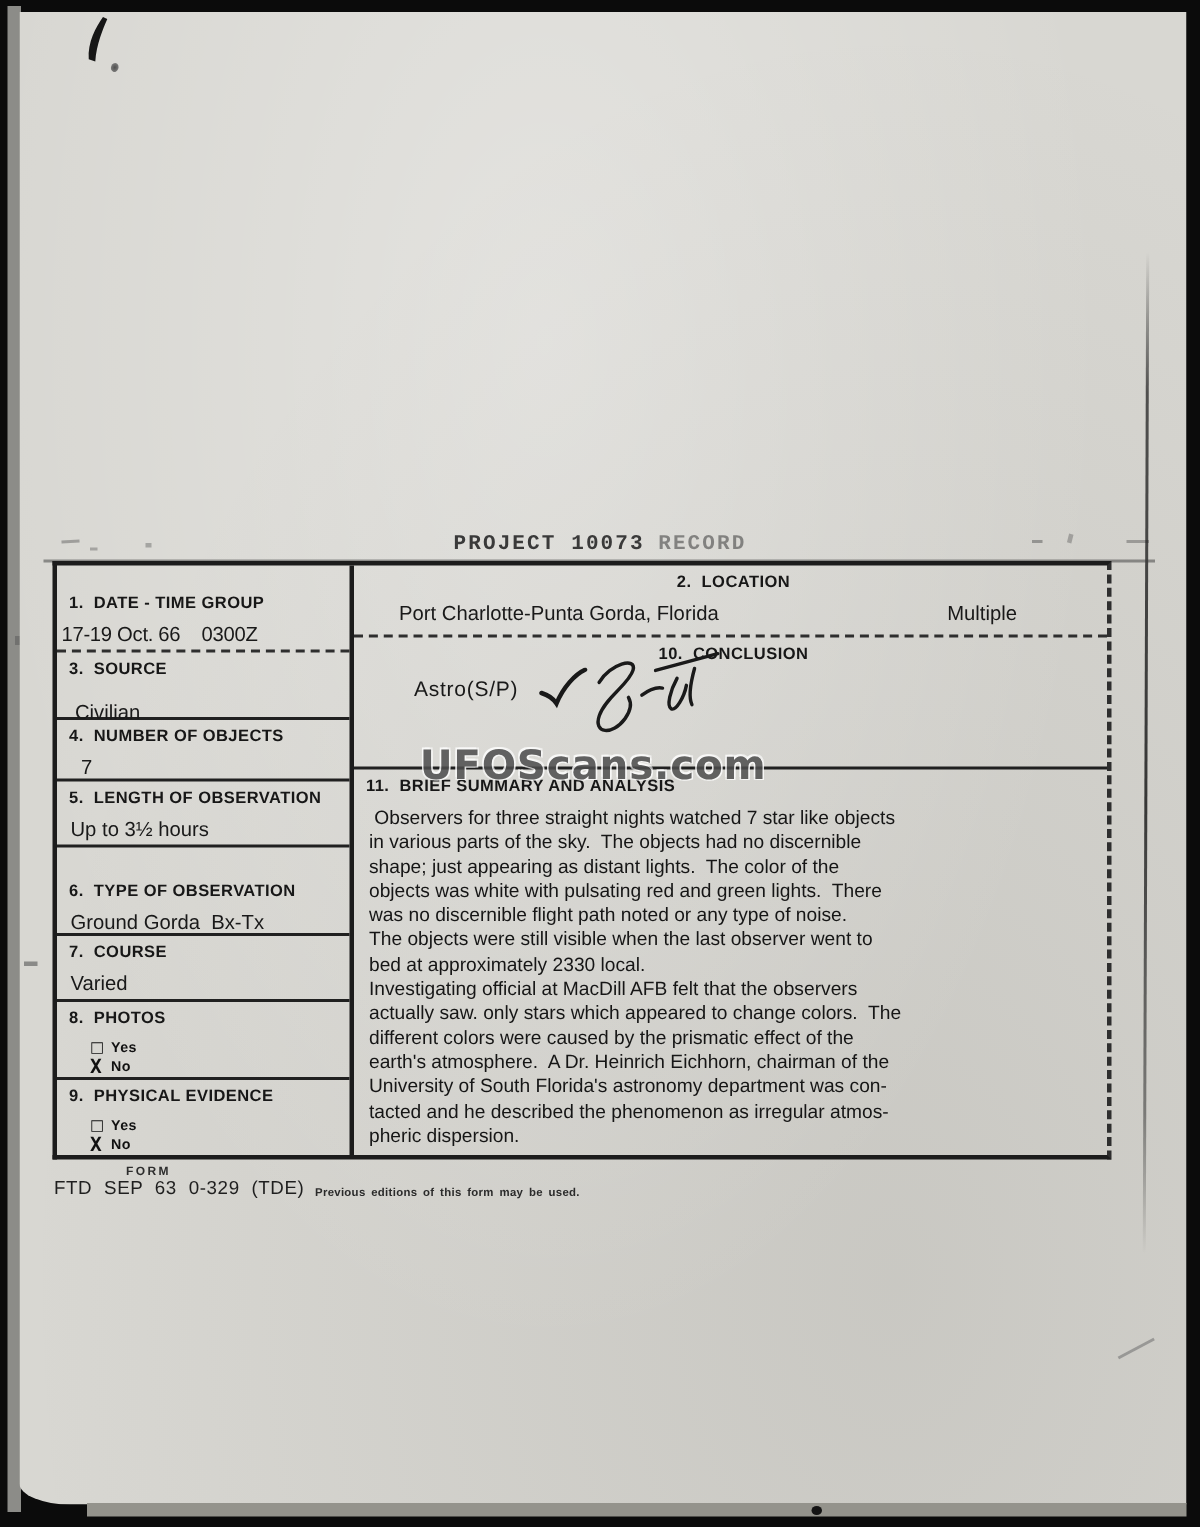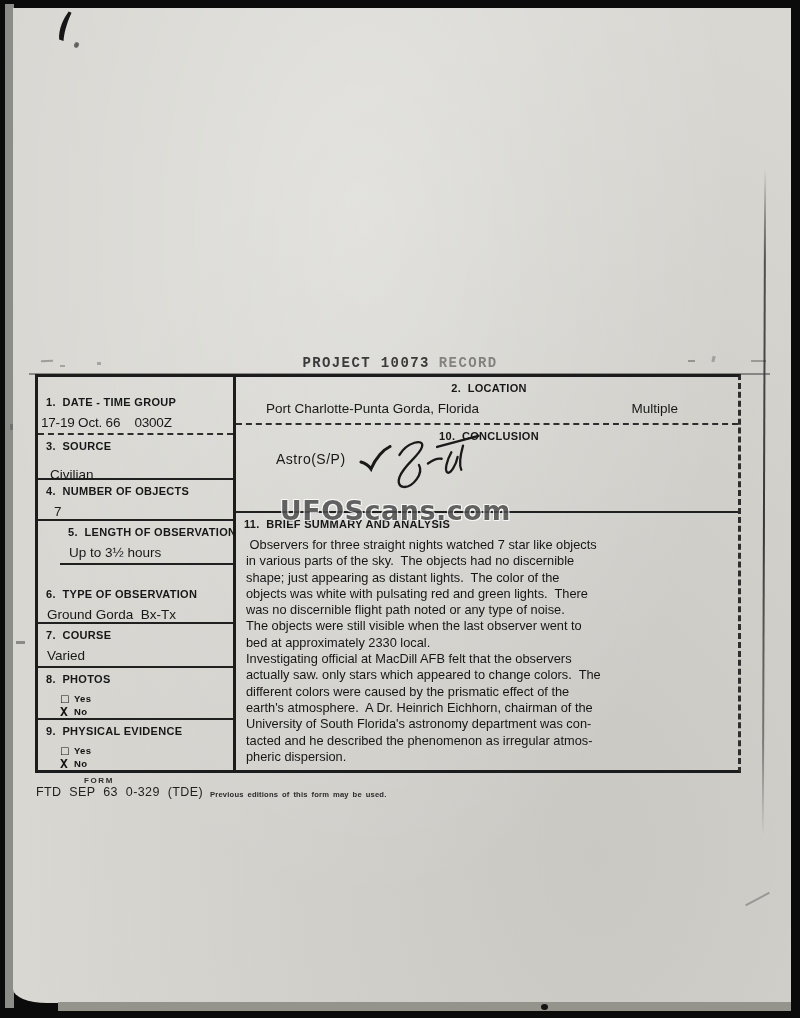--- a/index.html
+++ b/index.html
@@ -77,21 +77,21 @@
   }
   .col-left{
     width:198px;box-sizing:border-box;
     border-right:3px solid #1c1c1c;
     display:flex;flex-direction:column;
   }
   .col-right{flex:1;display:flex;flex-direction:column;}
   .cell{box-sizing:border-box;border-bottom:2px solid #202020;position:relative;}
   .cell.last{border-bottom:none;flex:1;}
   .cell.dashed{border-bottom-style:dashed;border-bottom-color:#2e2e2e;}
-  .c1{height:48px;margin-top:14px;}.c3{height:45px;}.c4{height:45px;}.c5{height:49px;margin-left:22px;}
+  .c1{height:48px;margin-top:14px;}.c3{height:45px;}.c4{height:45px;}.c5{height:49px;}
   .c6{height:45px;margin-top:18px;}.c7{height:48px;}.c8{height:57px;}
   .ca{height:48px;text-align:center;}.cb{height:88px;text-align:center;}
 
   .flabel{
     padding:5px 4px 0 8px;
     font-size:11px;font-weight:bold;color:#171717;
     letter-spacing:.3px;white-space:pre;
   }
   .mono{font-family:Liberation Sans, sans-serif;color:#191919;}
   .fval{font-size:13.5px;margin:15px 0 0 12px;white-space:pre;}

